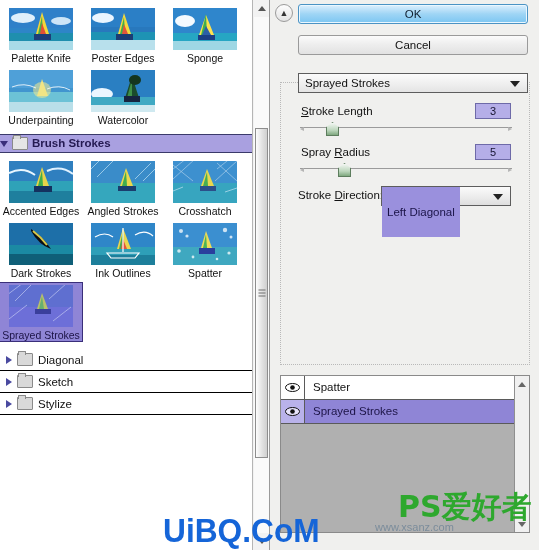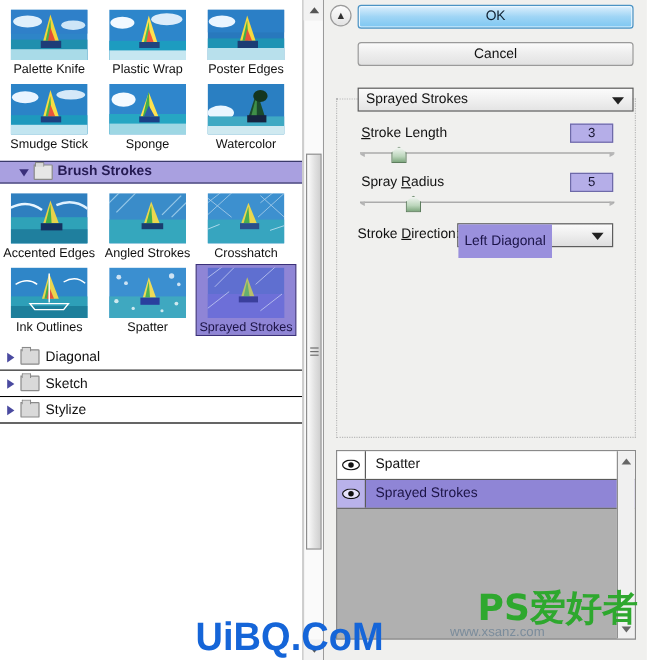--- a/index.html
+++ b/index.html
@@ -26,21 +26,21 @@
     background:#ffffff;overflow:hidden;
   }
   
   .cat-header{
     height:19px;line-height:19px;
     background:#a9a0e0;
     border-top:1px solid #3a3a6a;
     border-bottom:1px solid #3a3a6a;
     color:#241a52;font-weight:bold;font-size:11.5px;
     display:flex;align-items:center;gap:4px;
-    padding-left:16px;box-sizing:border-box;
+    padding-left:0;box-sizing:border-box;
     position:relative;
   }
   .cat-row{
     height:22px;line-height:22px;
     background:#ffffff;
     border-bottom:1px solid #000;
     display:flex;align-items:center;gap:5px;
     padding-left:6px;box-sizing:border-box;
     font-size:11.5px;color:#111;
   }
@@ -160,21 +160,21 @@
     border:1px solid #5d7d5d;
     clip-path:polygon(50% 0%,100% 38%,100% 100%,0% 100%,0% 38%);
   }
   .dd{
     position:absolute;width:130px;height:20px;box-sizing:border-box;
     border:1px solid #5d5d5d;background:linear-gradient(#fbfbfb,#ececec 55%,#dedede);
     font-size:11.5px;line-height:18px;color:#111;
   }
   .dd .hl{
     position:absolute;left:0;top:0;height:18px;line-height:18px;
-    background:#9a90dd;color:#1b1448;padding:5px 5px;text-align:right;
+    background:#9a90dd;color:#1b1448;padding:16px 5px;text-align:right;
   }
   .dd .ddarrow{
     position:absolute;right:7px;top:7px;width:0;height:0;
     border-left:5px solid transparent;border-right:5px solid transparent;border-top:6px solid #222;
   }
 
   
   .layers{
     position:absolute;left:9px;top:375px;width:250px;height:158px;
     background:#b0b0b0;border:1px solid #8a8a8a;box-sizing:border-box;
@@ -237,76 +237,61 @@
             <ellipse cx="52" cy="13" rx="10" ry="4" fill="#cde5f7"></ellipse>
             <rect y="25" width="64" height="17" fill="#1f8fae"></rect>
             <rect y="33" width="64" height="9" fill="#a9dbe8"></rect>
             <polygon points="33,4 27,26 40,26" fill="#f4d63a"></polygon>
             <polygon points="33,8 29,26 34,26" fill="#46ad4d"></polygon>
             <polygon points="33,15 31,26 37,26" fill="#e34f36"></polygon>
             <rect x="25" y="26" width="17" height="6" fill="#1d3d78"></rect>
           </svg>
           <div class="cell-label">Palette Knife</div>
         </div>
-        <div class="cell">
-          <svg class="thumb" viewBox="0 0 64 42">
-            <rect width="64" height="42" fill="#2d86cb"></rect>
-            <ellipse cx="11" cy="11" rx="10" ry="5" fill="#f2f9ff"></ellipse>
-            <ellipse cx="48" cy="8" rx="13" ry="5" fill="#dcecfa"></ellipse>
-            <rect y="26" width="64" height="16" fill="#1d9cc0"></rect>
-            <rect y="34" width="64" height="8" fill="#c6e7f1"></rect>
-            <polygon points="33,5 27,27 40,27" fill="#ffe14f"></polygon>
-            <polygon points="33,10 29,27 34,27" fill="#4cbd53"></polygon>
-            <polygon points="33,16 31,27 37,27" fill="#ef5a40"></polygon>
-            <rect x="25" y="27" width="17" height="5" fill="#20457f"></rect>
-          </svg>
-          <div class="cell-label">Plastic Wrap</div>
-        </div>
 
         <div class="cell">
           <svg class="thumb" viewBox="0 0 64 42">
             <rect width="64" height="42" fill="#2878bd"></rect>
             <rect width="64" height="19" fill="#2b7fc6"></rect>
             <ellipse cx="12" cy="10" rx="11" ry="5" fill="#eaf5ff"></ellipse>
             <rect y="24" width="64" height="18" fill="#1e93b4"></rect>
             <rect y="32" width="64" height="10" fill="#b8e0ec"></rect>
             <polygon points="33,5 27,26 40,26" fill="#f6d93f"></polygon>
             <polygon points="33,9 29,26 34,26" fill="#3fb04a"></polygon>
             <polygon points="33,16 31,26 37,26" fill="#e5553b"></polygon>
             <rect x="25" y="26" width="17" height="6" fill="#1b3d74"></rect>
           </svg>
           <div class="cell-label">Poster Edges</div>
         </div>
-        <div class="cell">
-          <svg class="thumb" viewBox="0 0 64 42">
-            <rect width="64" height="42" fill="#2b83c7"></rect>
-            <ellipse cx="12" cy="11" rx="11" ry="5" fill="#e9f4ff"></ellipse>
-            <ellipse cx="50" cy="9" rx="12" ry="4" fill="#d5e9f8"></ellipse>
-            <rect y="26" width="64" height="16" fill="#1e99bd"></rect>
-            <rect y="34" width="64" height="8" fill="#c2e5f0"></rect>
-            <polygon points="33,5 27,27 40,27" fill="#f9dc44"></polygon>
-            <polygon points="33,10 29,27 34,27" fill="#46b44d"></polygon>
-            <polygon points="33,17 31,27 37,27" fill="#e9563d"></polygon>
-            <rect x="25" y="27" width="17" height="5" fill="#1e4080"></rect>
-          </svg>
-          <div class="cell-label">Smudge Stick</div>
-        </div>
 
         <div class="cell">
           <svg class="thumb" viewBox="0 0 64 42">
             <rect width="64" height="42" fill="#2f86cc"></rect>
             <ellipse cx="12" cy="13" rx="10" ry="6" fill="#f4faff"></ellipse>
             <rect y="25" width="64" height="17" fill="#26a6c3"></rect>
             <rect y="33" width="64" height="9" fill="#9ed7e4"></rect>
             <polygon points="33,7 26,27 41,27" fill="#ffe24f"></polygon>
             <polygon points="33,6 28,27 34,27" fill="#3fae4d"></polygon>
             <polygon points="33,18 29,27 38,27" fill="#2c5fa8"></polygon>
             <rect x="25" y="27" width="17" height="5" fill="#1b3f86"></rect>
           </svg>
           <div class="cell-label">Sponge</div>
+        </div>
+        <div class="cell">
+          <svg class="thumb" viewBox="0 0 64 42">
+            <rect width="64" height="42" fill="#4195cf"></rect>
+            <rect width="64" height="18" fill="#4fa0d8"></rect>
+            <rect y="22" width="64" height="20" fill="#6cc2d6"></rect>
+            <rect y="32" width="64" height="10" fill="#b9dfe9"></rect>
+            <polygon points="33,9 28,26 39,26" fill="#f0e07a"></polygon>
+            <ellipse cx="33" cy="20" rx="9" ry="8" fill="#f3e98e" opacity="0.55"></ellipse>
+            <path d="M3 17 q12 -5 24 1" stroke="#ffffff" fill="none" stroke-width="1" opacity="0.8"></path>
+            <path d="M38 19 q12 -5 23 1" stroke="#ffffff" fill="none" stroke-width="1" opacity="0.8"></path>
+          </svg>
+          <div class="cell-label">Underpainting</div>
         </div>
         <div class="cell">
           <svg class="thumb" viewBox="0 0 64 42">
             <rect width="64" height="42" fill="#2a7fc2"></rect>
             <ellipse cx="11" cy="24" rx="11" ry="6" fill="#eaf6ff"></ellipse>
             <rect y="27" width="64" height="15" fill="#3fa9c3"></rect>
             <rect y="35" width="64" height="7" fill="#cfe9f0"></rect>
             <polygon points="41,6 34,28 48,28" fill="#1b4b2c"></polygon>
             <polygon points="41,9 36,28 41,28" fill="#3f8f48"></polygon>
             <rect x="33" y="26" width="16" height="6" fill="#16233f"></rect>
@@ -370,20 +355,30 @@
             <g stroke="#cfe8f7" stroke-width="0.8" opacity="0.8">
               <path d="M0 30 L10 26"></path>
                 <path d="M52 31 L64 27"></path>
             </g>
           </svg>
           <div class="cell-label">Crosshatch</div>
         </div>
 
         <div class="cell">
           <svg class="thumb" viewBox="0 0 64 42">
+            <rect width="64" height="42" fill="#1d6fa8"></rect>
+            <rect y="22" width="64" height="20" fill="#1b8aa3"></rect>
+            <rect y="31" width="64" height="11" fill="#0f5f78"></rect>
+            <path d="M22 6 Q34 14 42 26 Q30 22 22 8 Z" fill="#0c0f14"></path>
+            <path d="M24 8 Q32 14 38 22" stroke="#d8c84a" stroke-width="2" fill="none"></path>
+          </svg>
+          <div class="cell-label">Dark Strokes</div>
+        </div>
+        <div class="cell">
+          <svg class="thumb" viewBox="0 0 64 42">
             <rect width="64" height="42" fill="#2f86c8"></rect>
             <rect y="24" width="64" height="18" fill="#2e9fb8"></rect>
             <rect y="32" width="64" height="10" fill="#1d7f9b"></rect>
             <polygon points="32,5 26,26 40,26" fill="#ead54f"></polygon>
             <polygon points="32,8 28,26 33,26" fill="#44ad4e"></polygon>
             <polygon points="32,16 30,26 36,26" fill="#e2553c"></polygon>
             <g stroke="#ffffff" stroke-width="1.2" fill="none">
               <path d="M16 30 L48 30 L44 35 L20 35 Z"></path>
               <path d="M32 5 L32 29"></path>
               <path d="M4 14 q10 -6 18 0"></path>

